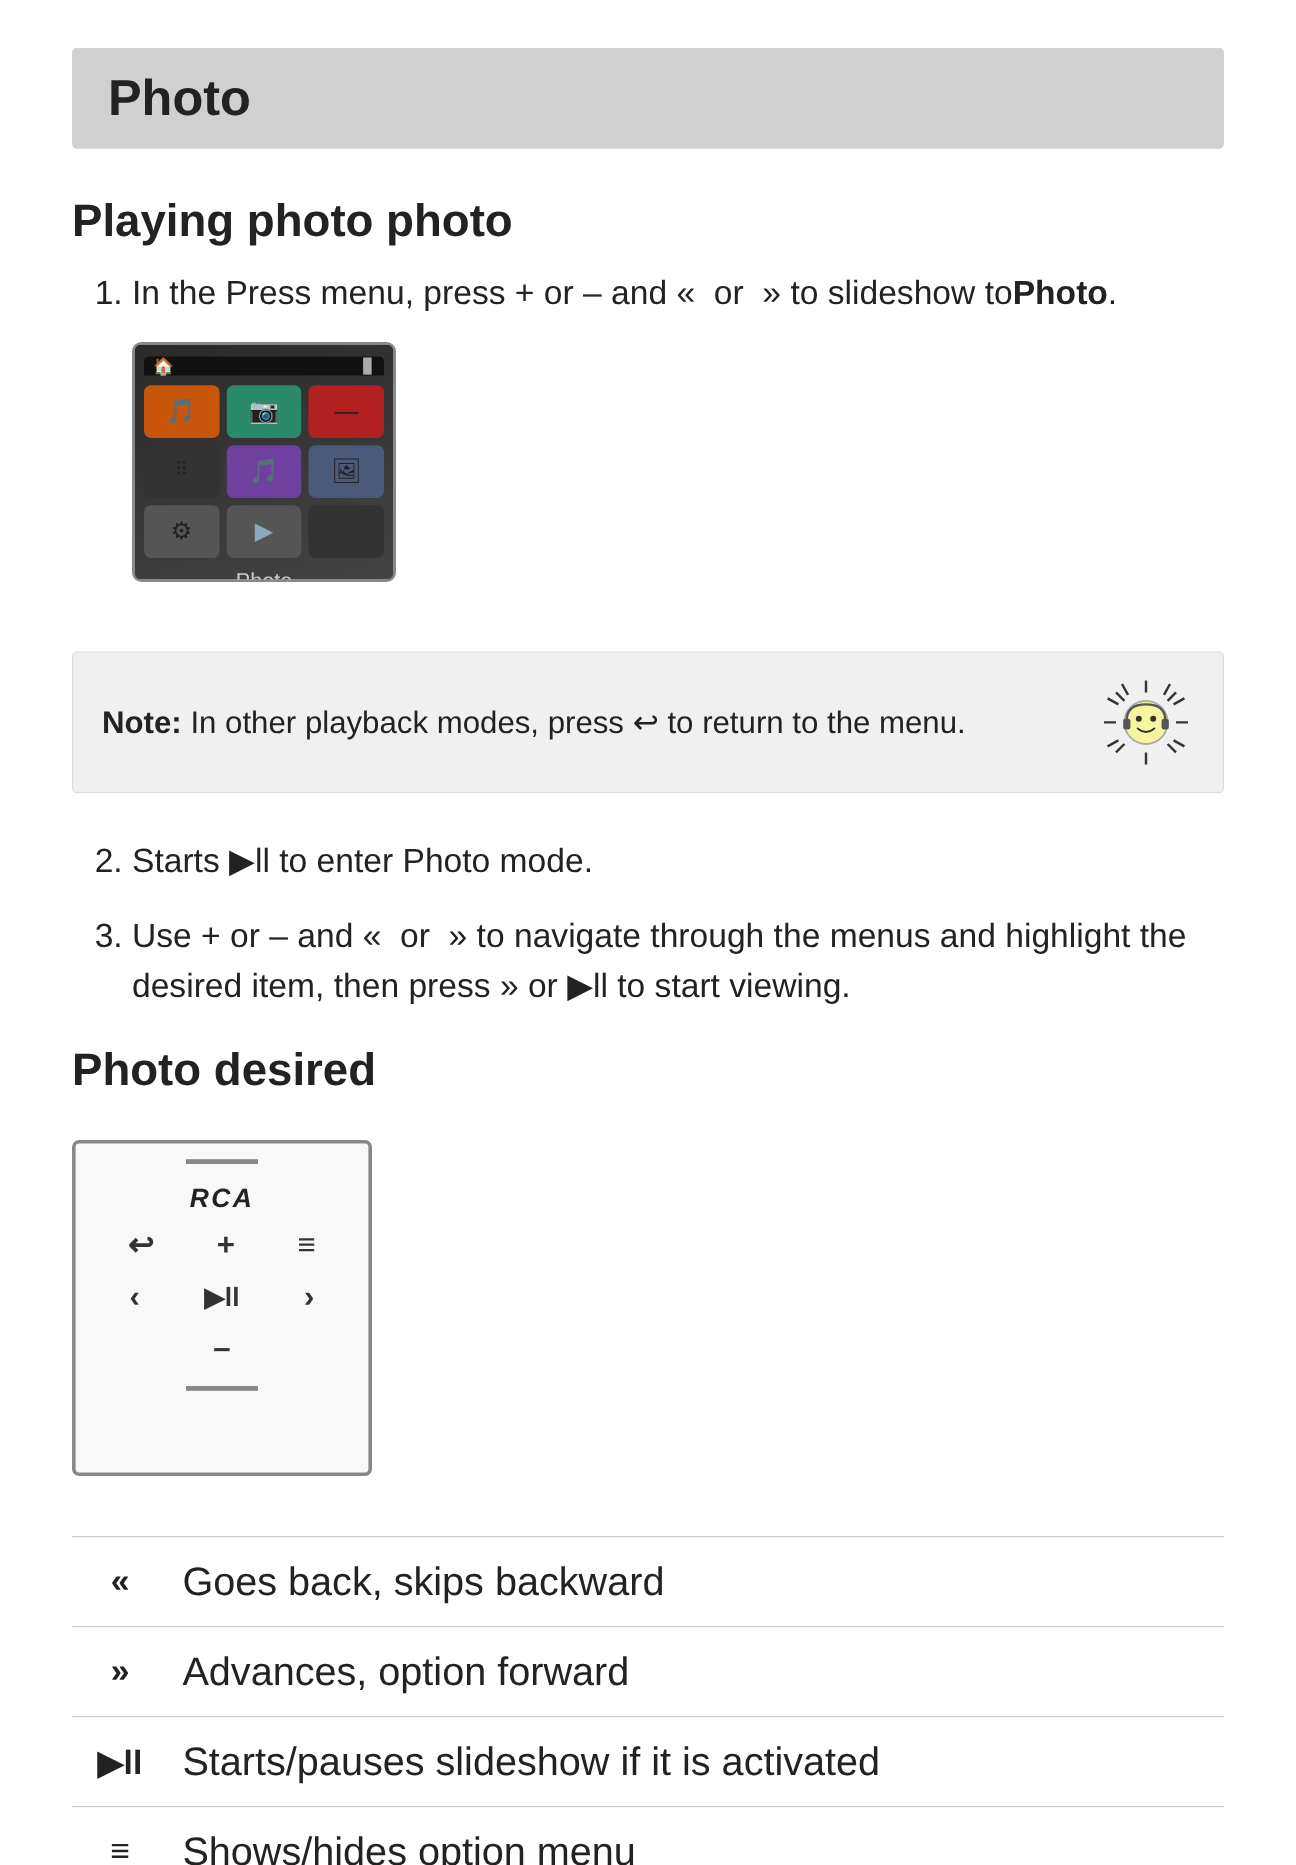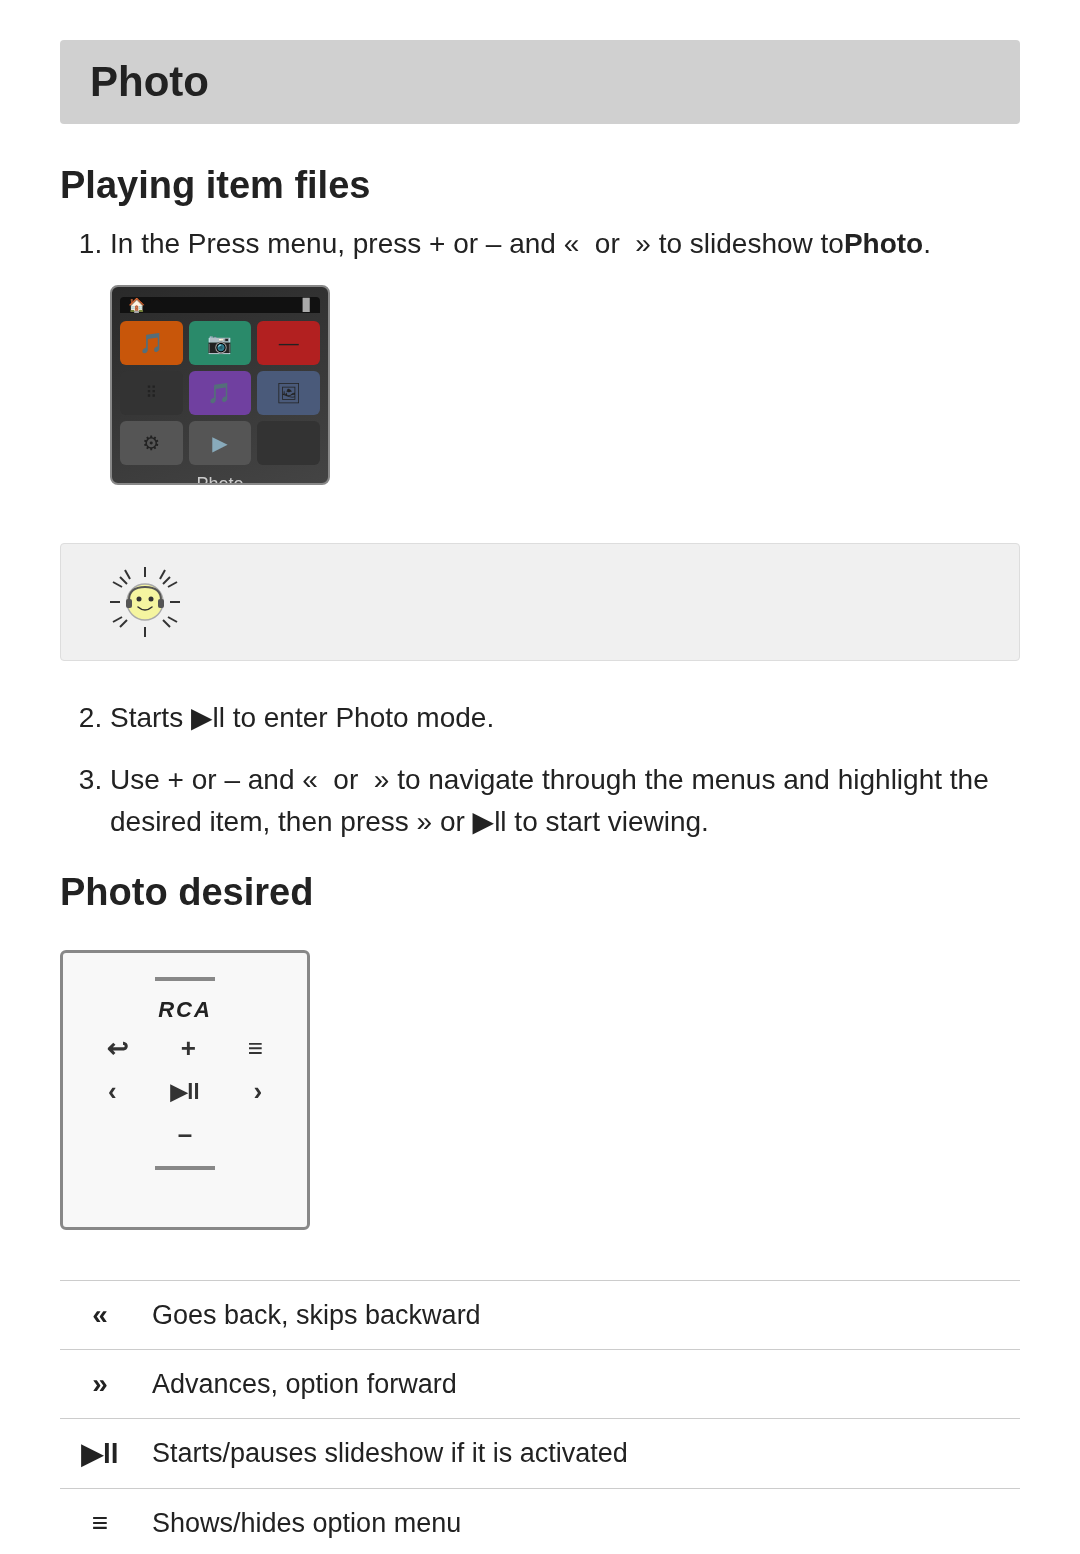--- a/index.html
+++ b/index.html
@@ -147,21 +147,21 @@
       margin: 20px 0 40px 0;
       display: inline-block;
     }
     .photo-device {
       width: 250px;
       height: 280px;
       border: 3px solid #888;
       border-radius: 6px;
       background: #f8f8f8;
       position: relative;
-      padding: 24px 18px;
+      padding: 13px 18px;
     }
     .photo-device-top {
       width: 60px;
       height: 4px;
       background: #888;
       margin: 0 auto 16px auto;
     }
     .photo-device-brand {
       font-size: 22px;
       font-weight: bold;
@@ -196,21 +196,21 @@
       margin-top: 10px;
     }
     .controls-table tr {
       border-bottom: 1px solid #ccc;
     }
     .controls-table tr:first-child {
       border-top: 1px solid #ccc;
     }
     .controls-table td {
       padding: 18px 12px;
-      font-size: 27px;
+      font-size: 33px;
       vertical-align: middle;
     }
     .controls-table td:first-child {
       width: 80px;
       font-size: 30px;
       font-weight: bold;
       text-align: center;
     }
 
     
@@ -220,21 +220,21 @@
 <body>
 
 
 
 
 <div class="page-title-bar">
   <h1>Photo</h1>
 </div>
 
 
-<h2 class="section-heading">Playing item files</h2>
+<h2 class="section-heading">Playing photo photo</h2>
 
 <ol class="step-list">
   <li>
     <span>
       <span>In the Press menu, press + or – and</span>
       <span> «&nbsp;&nbsp;<span>or</span>&nbsp;&nbsp;»</span>
       <span>to slideshow to</span><span class="bold">Photo</span><span>.</span>
     </span>
 
     
@@ -272,20 +272,24 @@
           <div class="device-cell dark"></div>
         </div>
         <div class="device-label">Photo</div>
       </div>
     </div>
   </li>
 </ol>
 
 
 <div class="note-box">
+  <div class="note-text">
+    <strong>Note:</strong>
+    <span> In other playback modes, press ↩ to return to the menu.</span>
+  </div>
   <div class="note-icon sun-icon">
     <svg viewBox="0 0 80 80" xmlns="http://www.w3.org/2000/svg">
 
       <g stroke="#333" stroke-width="2" fill="none">
         <line x1="40" y1="5" x2="40" y2="15"></line>
         <line x1="40" y1="65" x2="40" y2="75"></line>
         <line x1="5" y1="40" x2="15" y2="40"></line>
         <line x1="65" y1="40" x2="75" y2="40"></line>
         <line x1="15" y1="15" x2="22" y2="22"></line>
         <line x1="58" y1="58" x2="65" y2="65"></line>

